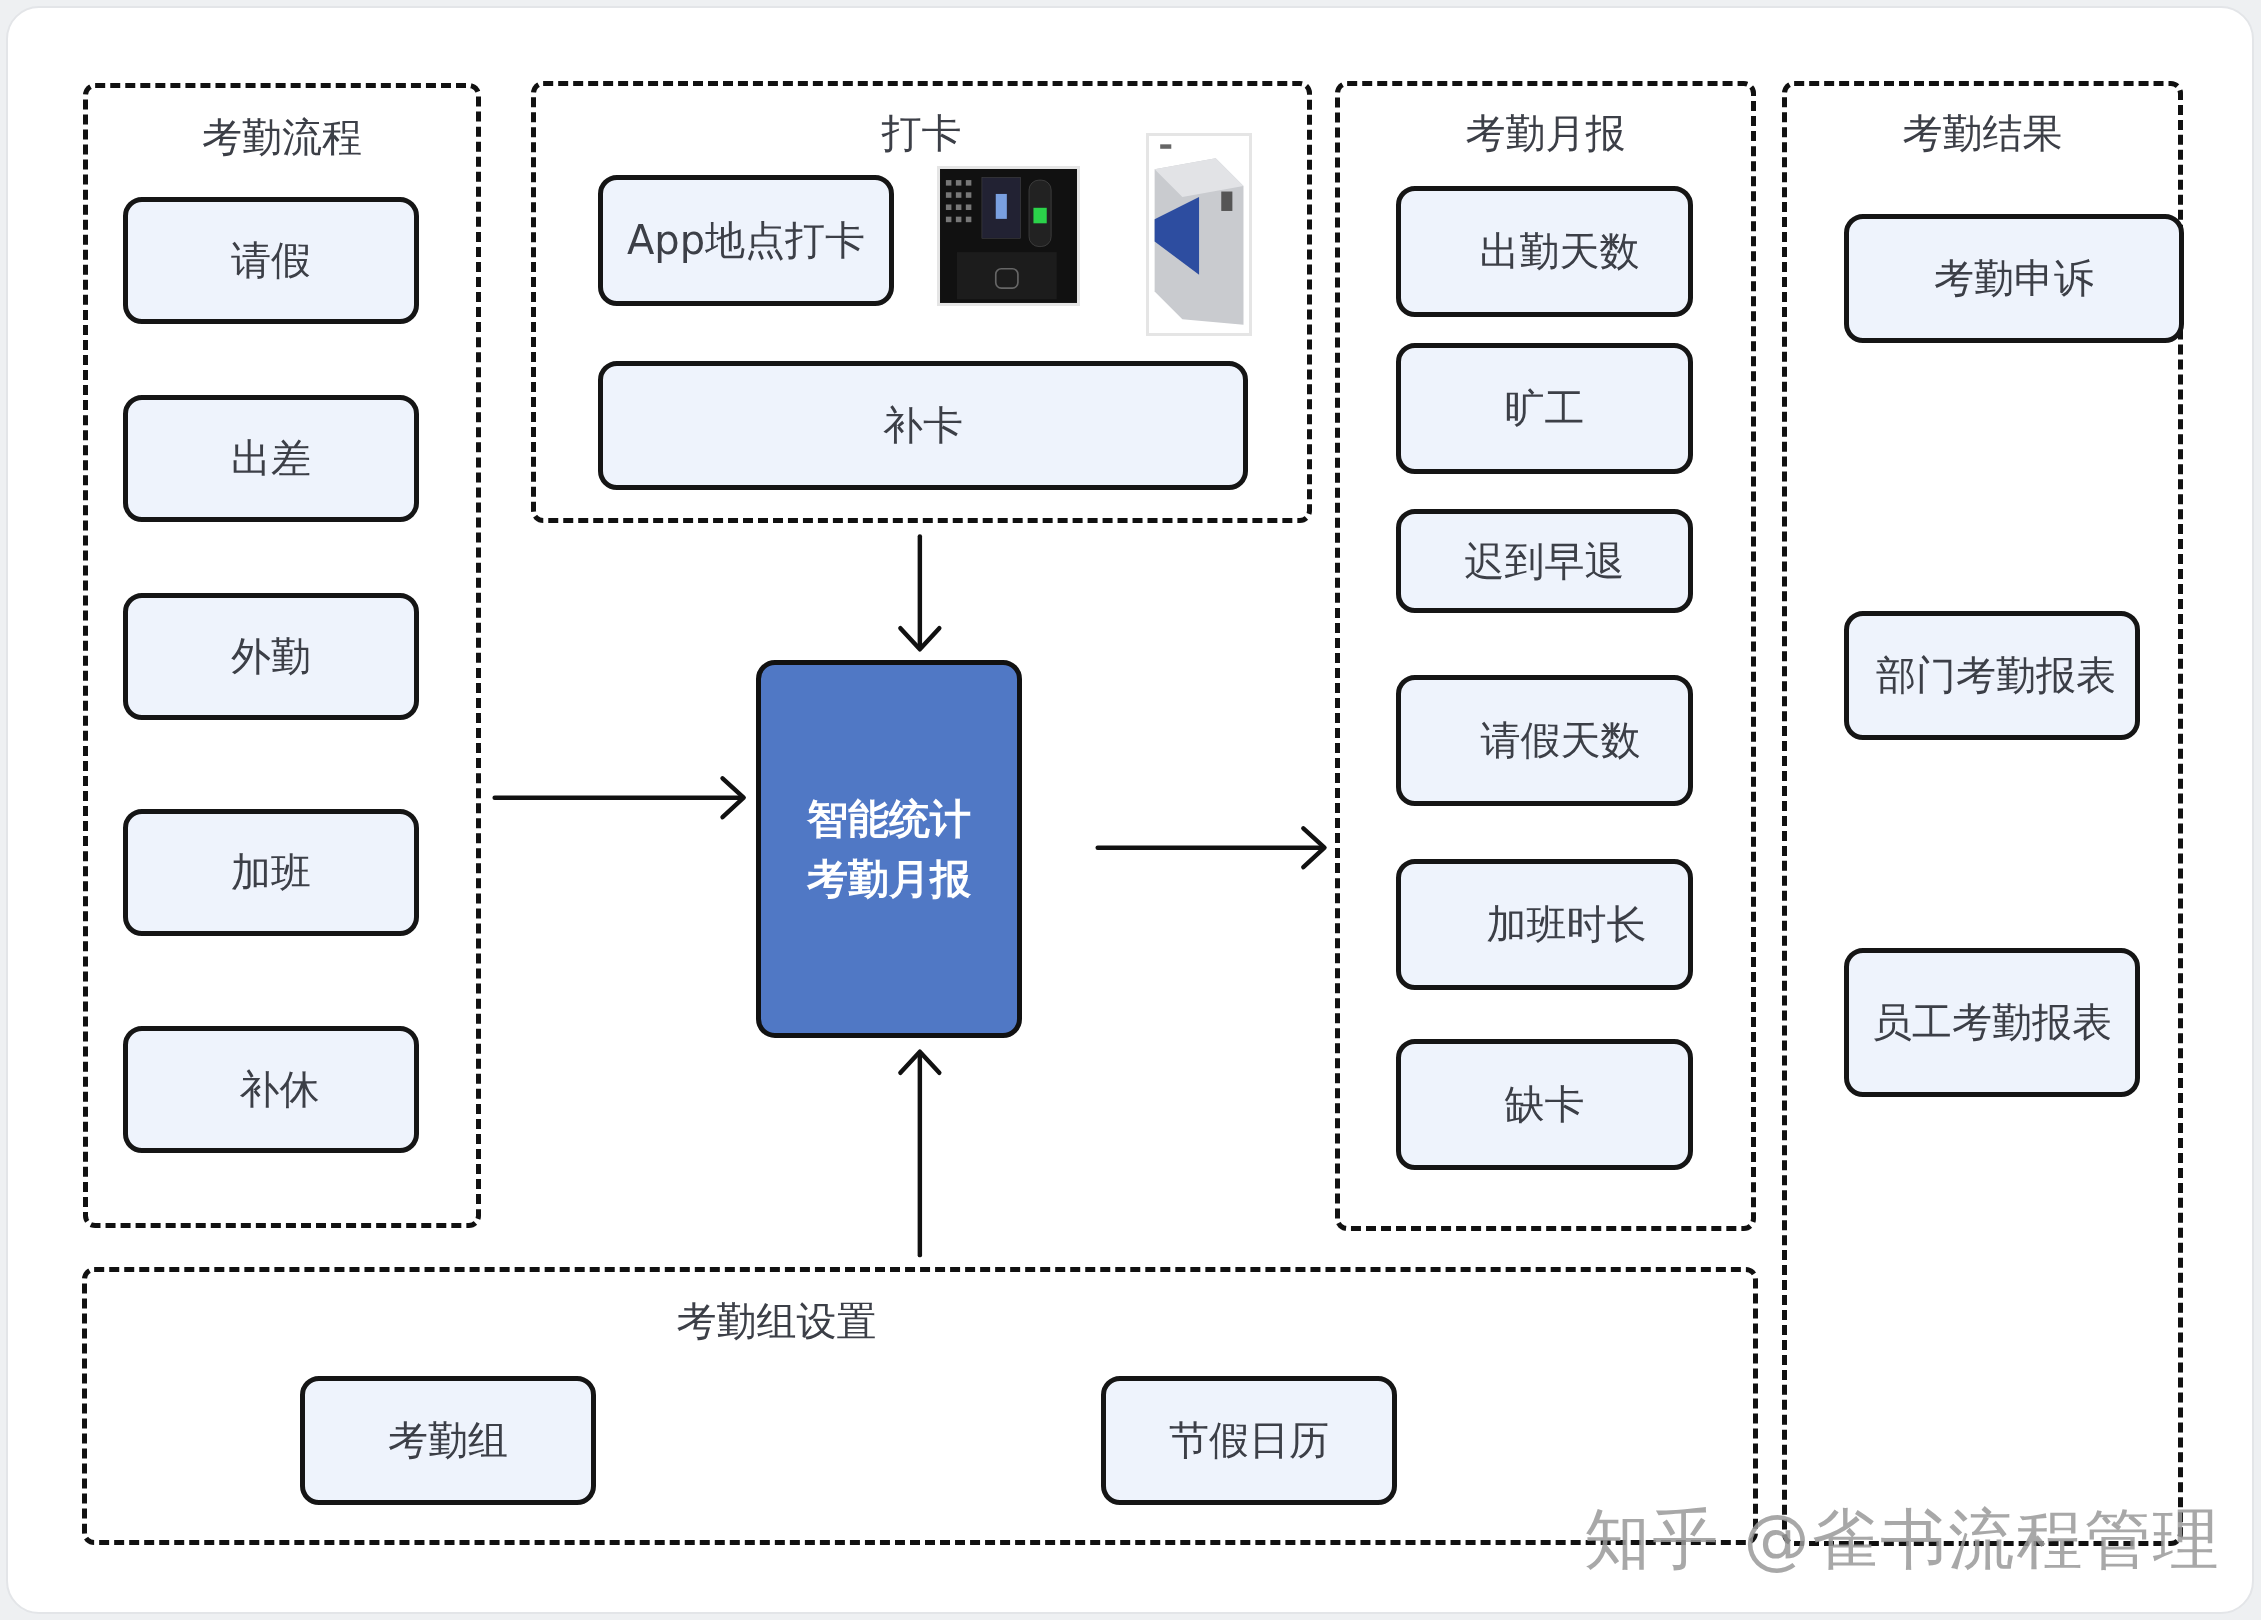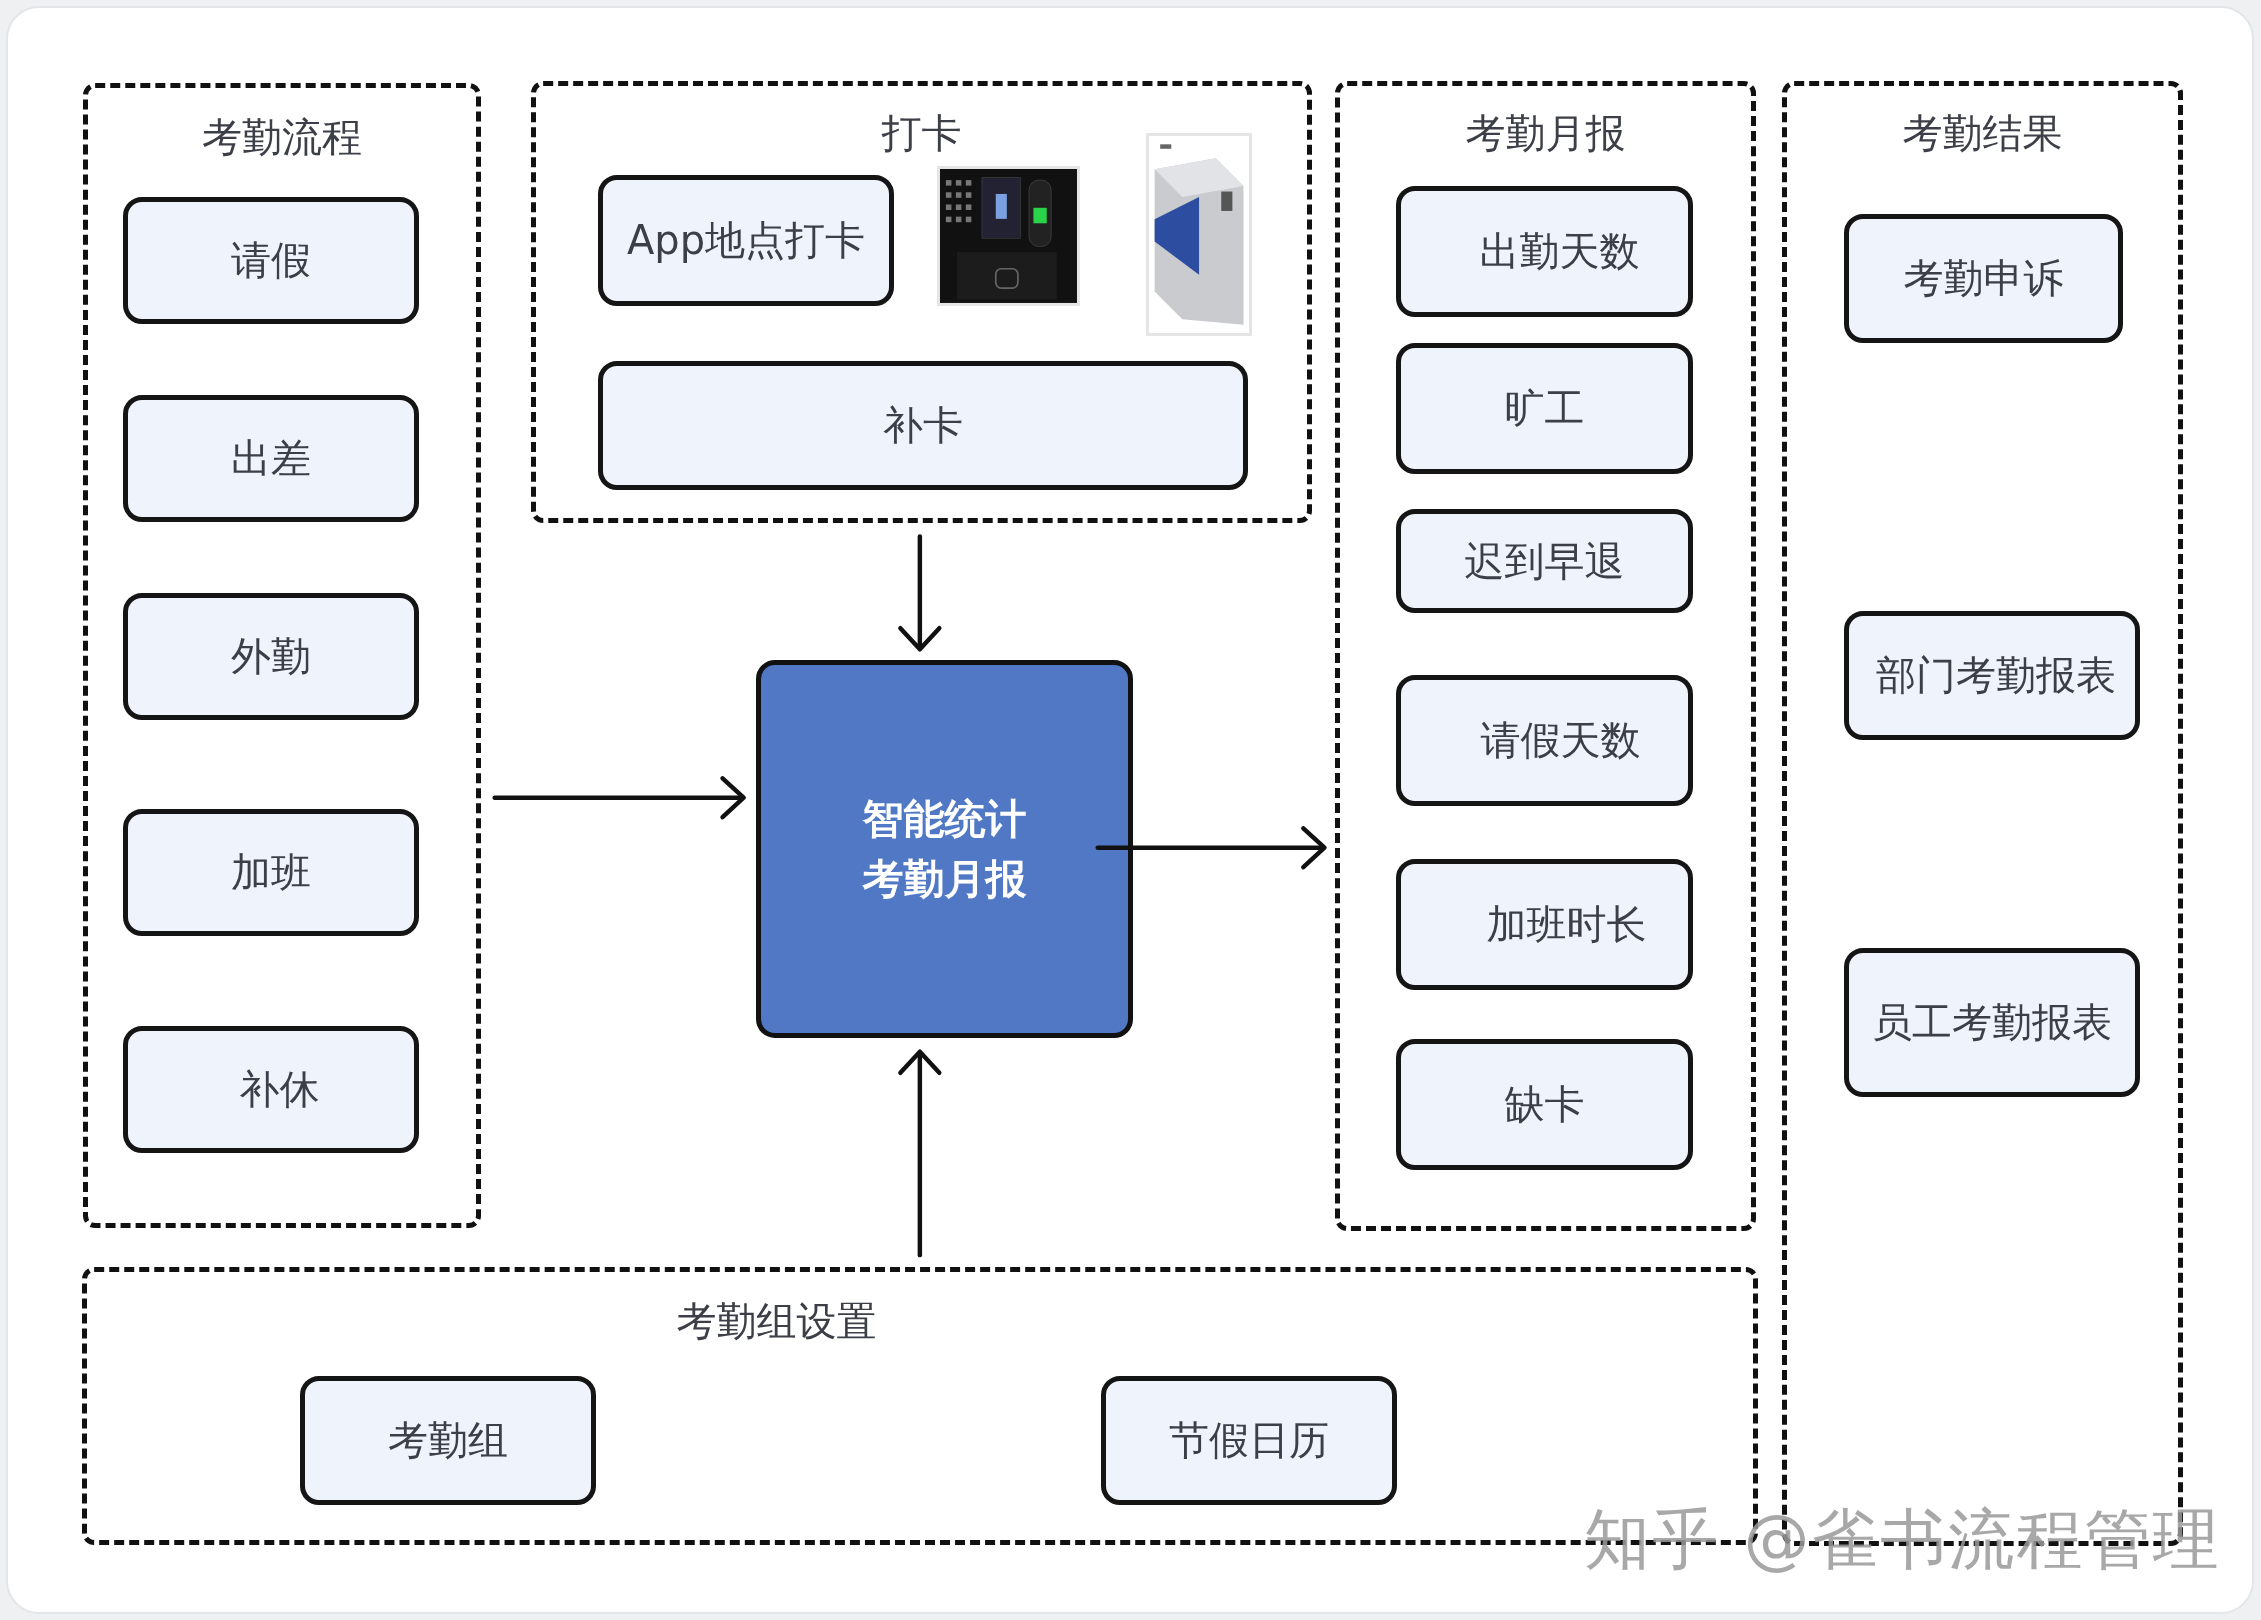--- a/index.html
+++ b/index.html
@@ -67,39 +67,39 @@
   <svg width="99" height="196" viewBox="0 0 178 353">
     <polygon points="10,60 120,40 170,90 170,340 60,330 10,280" fill="#c9cbcf"></polygon>
     <polygon points="10,60 120,40 170,90 60,110" fill="#e2e3e6"></polygon>
     <polygon points="10,150 90,110 90,250 10,190" fill="#2d4da0"></polygon>
     <rect x="130" y="100" width="20" height="35" fill="#555"></rect>
     <rect x="20" y="15" width="20" height="8" fill="#666"></rect>
   </svg>
 </div>
 <div class="node" style="left:598px;top:361px;width:650px;height:129px;">补卡</div>
 
-<div class="center-node" style="left:756px;top:660px;width:377px;height:378px;">
+<div class="center-node" style="left:756px;top:660px;width:266px;height:378px;">
   <div>智能统计</div>
   <div>考勤月报</div>
 </div>
 
 <div class="group" style="left:1335px;top:81px;width:421px;height:1150px;">
   <div class="group-title" style="top:19.5px;">考勤月报</div>
 </div>
 <div class="node" style="left:1396px;top:186px;width:297px;height:131px;padding-left:30px;">出勤天数</div>
 <div class="node" style="left:1396px;top:343px;width:297px;height:131px;">旷工</div>
 <div class="node" style="left:1396px;top:509px;width:297px;height:104px;">迟到早退</div>
 <div class="node" style="left:1396px;top:675px;width:297px;height:131px;padding-left:32px;">请假天数</div>
 <div class="node" style="left:1396px;top:859px;width:297px;height:131px;padding-left:44px;">加班时长</div>
 <div class="node" style="left:1396px;top:1039px;width:297px;height:131px;">缺卡</div>
 
 <div class="group" style="left:1782px;top:81px;width:401px;height:1465px;">
   <div class="group-title" style="top:19.5px;">考勤结果</div>
 </div>
-<div class="node" style="left:1844px;top:214px;width:279px;height:129px;">考勤申诉</div>
+<div class="node" style="left:1844px;top:214px;width:340px;height:129px;">考勤申诉</div>
 <div class="node" style="left:1844px;top:611px;width:296px;height:129px;padding-left:8px;">部门考勤报表</div>
 <div class="node" style="left:1844px;top:948px;width:296px;height:149px;">员工考勤报表</div>
 
 <div class="group" style="left:82px;top:1267px;width:1676px;height:278px;">
   <div class="group-title" style="top:22px;width:1379px;">考勤组设置</div>
 </div>
 <div class="node" style="left:300px;top:1376px;width:296px;height:129px;">考勤组</div>
 <div class="node" style="left:1101px;top:1376px;width:296px;height:129px;">节假日历</div>
 
 <svg class="arrows" width="2261" height="1621" viewBox="0 0 4068 2916">

